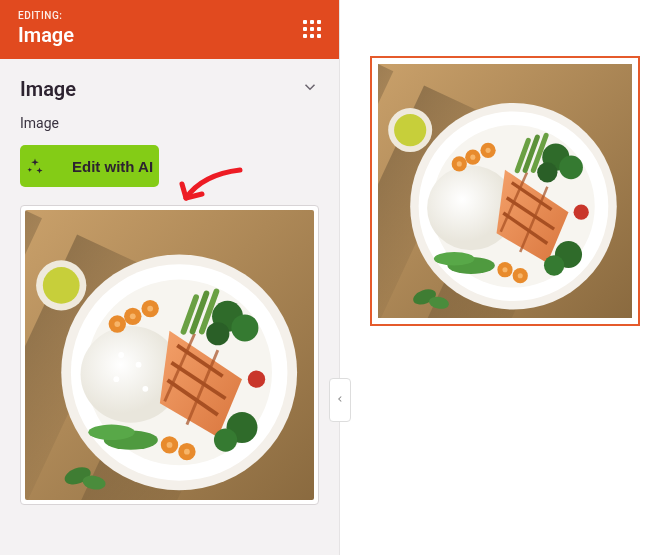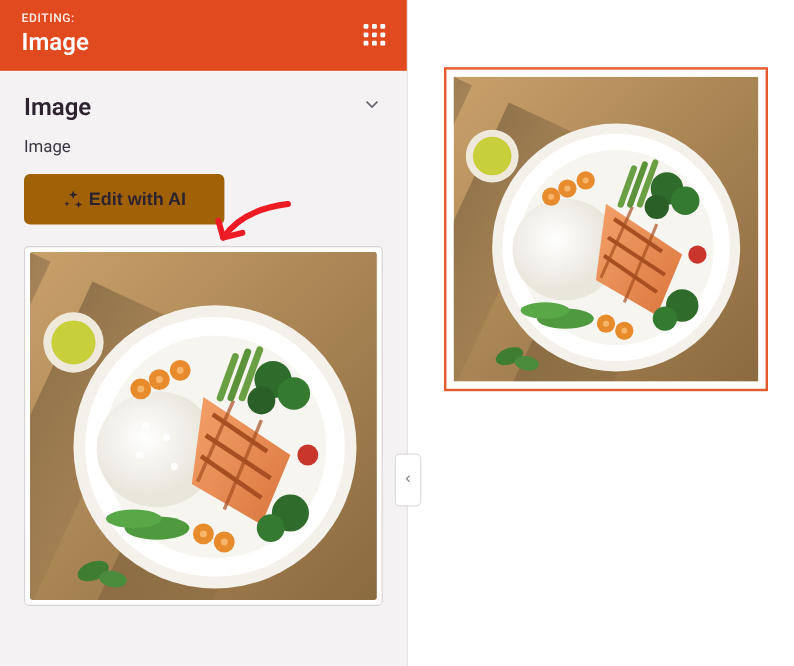--- a/index.html
+++ b/index.html
@@ -76,25 +76,25 @@
     color: #6b646e;
   }
   .field-label {
     font-size: 14px;
     color: #3a3340;
     margin-bottom: 14px;
   }
   .edit-ai-btn {
     display: inline-flex;
     align-items: center;
-    gap: 4px;
-    background: #a16207;
+    gap: 28px;
+    background: #84cc16;
     border: none;
     border-radius: 5px;
-    padding: 12px 32px;
+    padding: 12px 6px;
     font-size: 15px;
     font-weight: 600;
     color: #2d2330;
     cursor: pointer;
   }
   .sparkle {
     width: 18px;
     height: 18px;
   }
   .preview-wrap {

